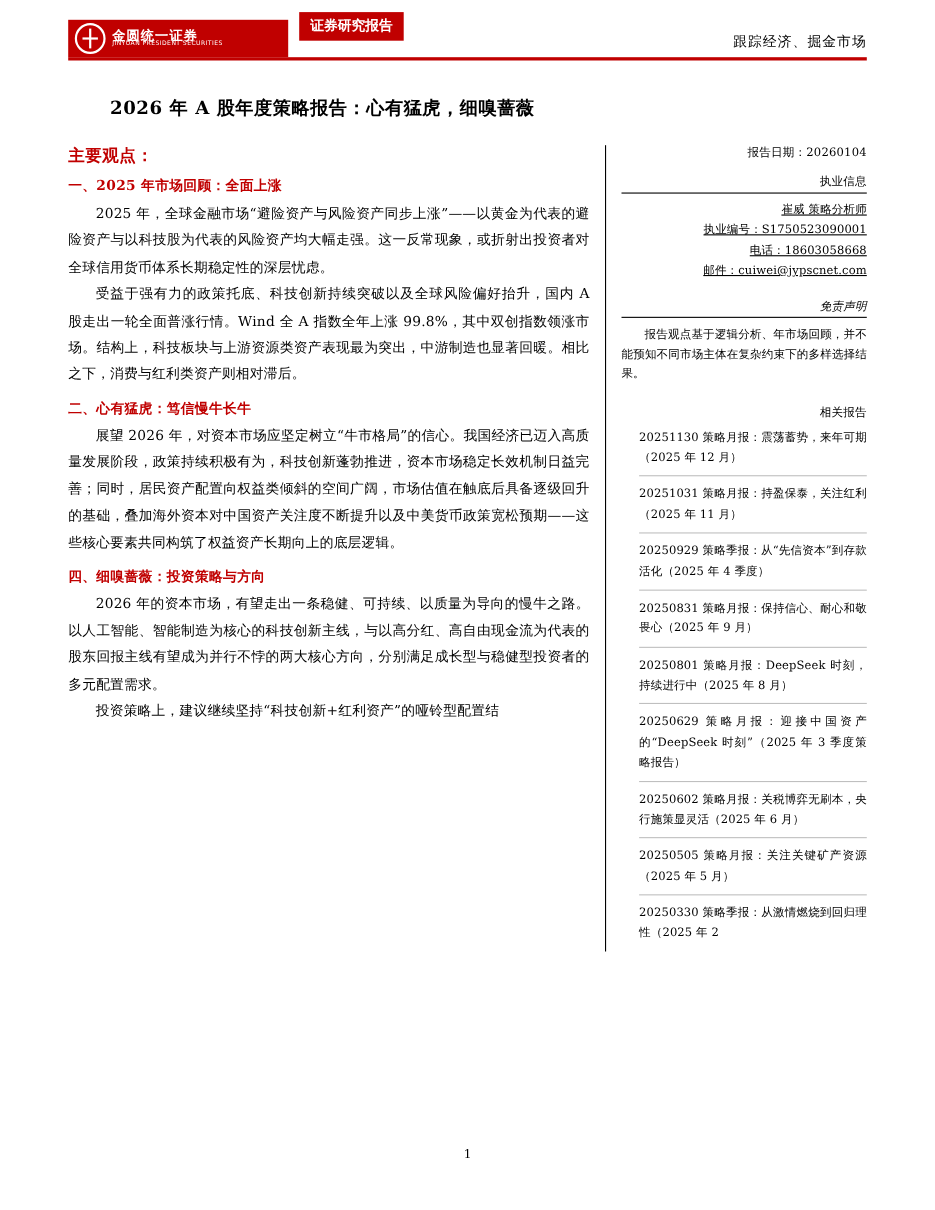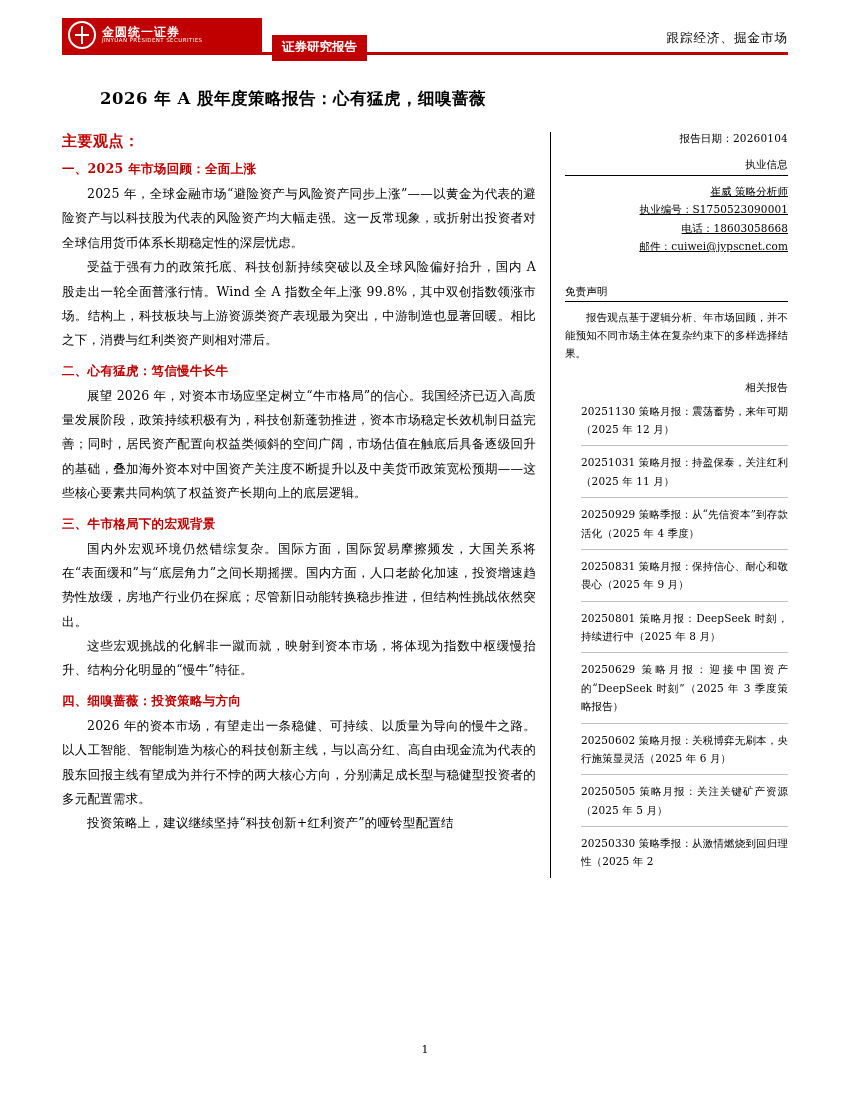--- a/index.html
+++ b/index.html
@@ -90,21 +90,21 @@
     position: absolute;
     left: 0;
     right: 0;
     top: 52px;
     height: 3px;
     background: #c00000;
   }
   .report-tag {
     position: absolute;
     left: 210px;
-    top: 35px;
+    top: 11px;
     background: #c00000;
     color: #ffffff;
     font-size: 12.5px;
     font-weight: bold;
     padding: 4px 10px 5px 10px;
     font-family: "DejaVu Sans", "Liberation Sans", sans-serif;
   }
   .header-slogan {
     position: absolute;
     right: 0;
@@ -193,23 +193,24 @@
   }
   .r-line {
     font-size: 10.5px;
     line-height: 1.75;
     letter-spacing: 0.1px;
     text-align: right;
     text-decoration: underline;
   }
   .disclaimer-title {
     font-size: 10.5px;
-    text-align: left;
-    margin-top: 29px;
-    letter-spacing: 0.2px;
+    text-align: right;
+    margin-top: 16px;
+    letter-spacing: 0.2px;
+    font-style: italic;
   }
   .disclaimer-body {
     font-size: 10.5px;
     line-height: 1.75;
     text-align: justify;
     text-justify: inter-ideograph;
     text-indent: 21px;
     margin-top: 4px;
   }
   .related-title {
@@ -275,25 +276,20 @@
         <div class="sec-heading">一、2025 年市场回顾：全面上涨</div>
         <p class="para">2025 年，全球金融市场“避险资产与风险资产同步上涨”——以黄金为代表的避险资产与以科技股为代表的风险资产均大幅走强。这一反常现象，或折射出投资者对全球信用货币体系长期稳定性的深层忧虑。</p>
         <p class="para">受益于强有力的政策托底、科技创新持续突破以及全球风险偏好抬升，国内 A 股走出一轮全面普涨行情。Wind 全 A 指数全年上涨 99.8%，其中双创指数领涨市场。结构上，科技板块与上游资源类资产表现最为突出，中游制造也显著回暖。相比之下，消费与红利类资产则相对滞后。</p>
       </div>
 
       <div>
         <div class="sec-heading">二、心有猛虎：笃信慢牛长牛</div>
         <p class="para">展望 2026 年，对资本市场应坚定树立“牛市格局”的信心。我国经济已迈入高质量发展阶段，政策持续积极有为，科技创新蓬勃推进，资本市场稳定长效机制日益完善；同时，居民资产配置向权益类倾斜的空间广阔，市场估值在触底后具备逐级回升的基础，叠加海外资本对中国资产关注度不断提升以及中美货币政策宽松预期——这些核心要素共同构筑了权益资产长期向上的底层逻辑。</p>
       </div>
 
-      <div>
-        <div class="sec-heading">三、牛市格局下的宏观背景</div>
-        <p class="para">国内外宏观环境仍然错综复杂。国际方面，国际贸易摩擦频发，大国关系将在“表面缓和”与“底层角力”之间长期摇摆。国内方面，人口老龄化加速，投资增速趋势性放缓，房地产行业仍在探底；尽管新旧动能转换稳步推进，但结构性挑战依然突出。</p>
-        <p class="para">这些宏观挑战的化解非一蹴而就，映射到资本市场，将体现为指数中枢缓慢抬升、结构分化明显的“慢牛”特征。</p>
-      </div>
 
       <div>
         <div class="sec-heading">四、细嗅蔷薇：投资策略与方向</div>
         <p class="para">2026 年的资本市场，有望走出一条稳健、可持续、以质量为导向的慢牛之路。以人工智能、智能制造为核心的科技创新主线，与以高分红、高自由现金流为代表的股东回报主线有望成为并行不悖的两大核心方向，分别满足成长型与稳健型投资者的多元配置需求。</p>
         <p class="para">投资策略上，建议继续坚持“科技创新+红利资产”的哑铃型配置结</p>
       </div>
     </div>
 
     <div class="divider"></div>
 

